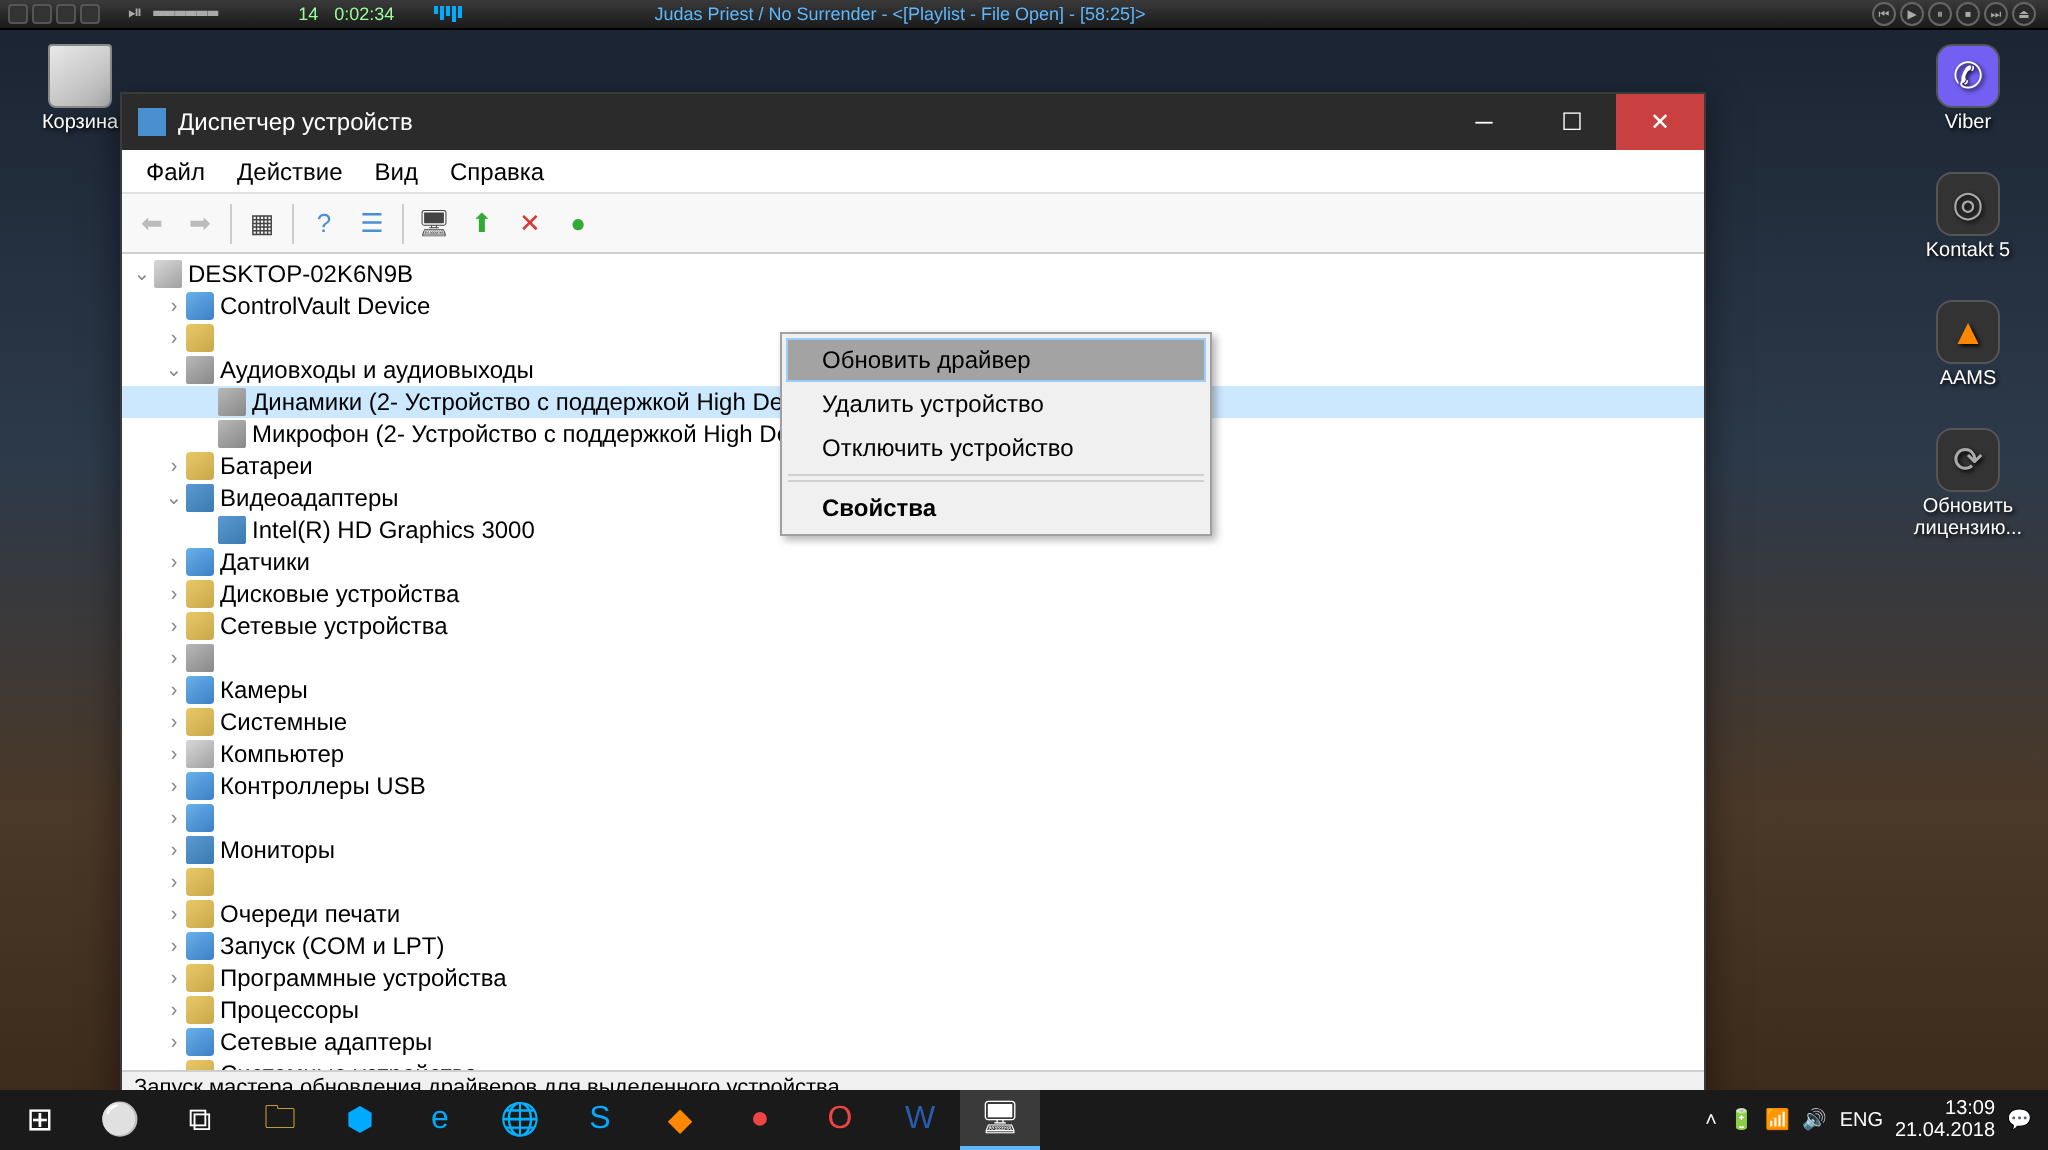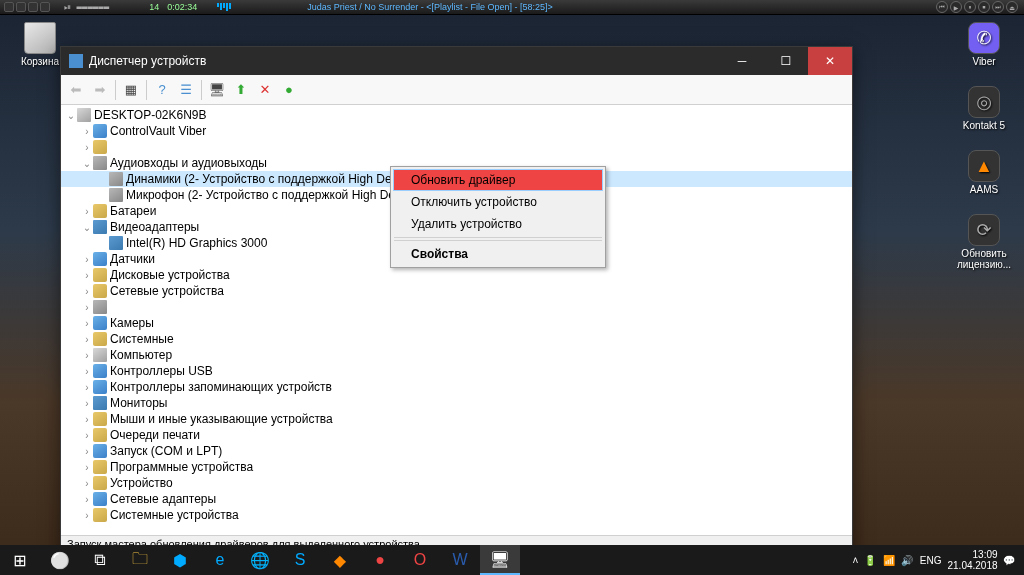--- a/index.html
+++ b/index.html
@@ -2,21 +2,21 @@
 <html><head>
 <meta charset="utf-8">
 <style>
 * { margin: 0; padding: 0; box-sizing: border-box; font-family: 'Segoe UI', Tahoma, sans-serif; }
 body { width: 1024px; height: 575px; background: linear-gradient(to bottom, #1a2332 0%, #2d3a4a 40%, #4a3828 70%, #3a2818 100%); overflow: hidden; position: relative; }
 .winamp { position: absolute; top: 0; left: 0; width: 1024px; height: 15px; background: linear-gradient(to bottom, #3a3a3a, #1a1a1a); display: flex; align-items: center; font-size: 9px; color: #aaa; border-bottom: 1px solid #000; }
 .winamp-btns { display: flex; gap: 2px; padding: 0 4px; }
 .winamp-btn { width: 10px; height: 10px; border: 1px solid #555; border-radius: 2px; background: #333; }
 .winamp-eq { margin-left: 20px; display: flex; gap: 1px; }
 .eq-bar { width: 2px; background: #0af; }
-.winamp-title { margin-left: 76px; color: #5eb8ff; }
+.winamp-title { margin-left: 96px; color: #5eb8ff; }
 .winamp-controls { position: absolute; right: 6px; display: flex; gap: 2px; }
 .winamp-ctrl { width: 12px; height: 12px; border: 1px solid #666; border-radius: 50%; background: #2a2a2a; display: flex; align-items: center; justify-content: center; font-size: 6px; color: #aaa; }
 .desktop-icon { position: absolute; width: 64px; text-align: center; color: #fff; font-size: 10px; text-shadow: 1px 1px 2px #000; }
 .desktop-icon .ic { width: 32px; height: 32px; margin: 0 auto 2px; }
 .trash-ic { background: linear-gradient(145deg, #e8e8e8, #b0b0b0); border-radius: 2px 2px 4px 4px; border: 1px solid #888; }
 .app-ic { background: #333; border-radius: 8px; border: 1px solid #555; display: flex; align-items: center; justify-content: center; font-size: 18px; color: #aaa; }
 .window { position: absolute; top: 46px; left: 60px; width: 793px; height: 510px; background: #86efac; border: 1px solid #3a3a3a; display: flex; flex-direction: column; box-shadow: 0 4px 16px rgba(0,0,0,0.5); }
 .titlebar { height: 28px; background: #2b2b2b; display: flex; align-items: center; color: #fff; font-size: 12px; padding-left: 8px; }
 .titlebar .ti { width: 14px; height: 14px; margin-right: 6px; background: #4a90d0; }
 .win-btns { margin-left: auto; display: flex; }
@@ -32,21 +32,21 @@
 .tn .tw { display: inline-block; text-align: center; font-size: 10px; color: #888; width: 12px; }
 .tn .ni { width: 14px; height: 14px; margin-right: 3px; flex-shrink: 0; }
 .tn.selected { background: #cce8ff; }
 .ic-pc { background: linear-gradient(145deg, #d8d8d8, #a0a0a0); border-radius: 1px; }
 .ic-dev { background: linear-gradient(145deg, #6ab0e8, #3a80c8); border-radius: 2px; }
 .ic-snd { background: linear-gradient(145deg, #b8b8b8, #888); border-radius: 1px; }
 .ic-disp { background: linear-gradient(145deg, #5a9ad0, #3a7ab0); border-radius: 1px; }
 .ic-gen { background: linear-gradient(145deg, #e8c868, #c8a848); border-radius: 2px; }
 .ctx-menu { position: absolute; top: 166px; left: 390px; width: 216px; background: #f0f0f0; border: 1px solid #a0a0a0; box-shadow: 2px 2px 4px rgba(0,0,0,0.3); font-size: 12px; padding: 2px; }
 .ctx-item { padding: 4px 18px; }
-.ctx-item.hl { background: #ef4444; border: 1px solid #99ceff; padding: 3px 17px; }
+.ctx-item.hl { background: #a3a3a3; border: 1px solid #99ceff; padding: 3px 17px; }
 .ctx-sep { height: 1px; background: #d0d0d0; margin: 2px 1px; }
 .statusbar { height: 20px; border-top: 1px solid #d0d0d0; background: #f0f0f0; font-size: 11px; padding: 2px 6px; }
 .taskbar { position: absolute; bottom: 0; left: 0; width: 1024px; height: 30px; background: #1a1a1a; display: flex; align-items: center; }
 .tb-item { width: 40px; height: 30px; display: flex; align-items: center; justify-content: center; font-size: 16px; color: #fff; }
 .tb-item.active { background: #3a3a3a; border-bottom: 2px solid #5eb8ff; }
 .systray { margin-left: auto; display: flex; align-items: center; color: #fff; font-size: 10px; padding-right: 8px; gap: 6px; }
 .clock { text-align: right; line-height: 1.1; }
 </style>
 </head>
 <body>
@@ -97,20 +97,26 @@
 
 <div class="window">
   <div class="titlebar">
     <div class="ti"></div>
     <span>Диспетчер устройств</span>
     <div class="win-btns">
       <div class="win-btn">─</div>
       <div class="win-btn">☐</div>
       <div class="win-btn win-close">✕</div>
     </div>
+  </div>
+  <div class="menubar">
+    <div class="menu-item">Файл</div>
+    <div class="menu-item">Действие</div>
+    <div class="menu-item">Вид</div>
+    <div class="menu-item">Справка</div>
   </div>
   <div class="toolbar">
     <div class="tb-btn" style="color:#bbb">⬅</div>
     <div class="tb-btn" style="color:#bbb">➡</div>
     <div class="tb-sep"></div>
     <div class="tb-btn">▦</div>
     <div class="tb-sep"></div>
     <div class="tb-btn" style="color:#4a90d0">?</div>
     <div class="tb-btn" style="color:#4a90d0">☰</div>
     <div class="tb-sep"></div>
@@ -122,21 +128,21 @@
 
   <div class="tree">
     <div class="tn" style="padding-left:4px">
         <span class="tw">⌄</span>
         <div class="ni ic-pc"></div>
         <span>DESKTOP-02K6N9B</span>
       </div>
     <div class="tn" style="padding-left:20px">
         <span class="tw">›</span>
         <div class="ni ic-dev"></div>
-        <span>ControlVault Viber</span>
+        <span>ControlVault Device</span>
       </div>
     <div class="tn" style="padding-left:20px">
         <span class="tw">›</span>
         <div class="ni ic-gen"></div>
       </div>
     <div class="tn" style="padding-left:20px">
         <span class="tw">⌄</span>
         <div class="ni ic-snd"></div>
         <span>Аудиовходы и аудиовыходы</span>
       </div>
@@ -200,71 +206,69 @@
         <span>Компьютер</span>
       </div>
     <div class="tn" style="padding-left:20px">
         <span class="tw">›</span>
         <div class="ni ic-dev"></div>
         <span>Контроллеры USB</span>
       </div>
     <div class="tn" style="padding-left:20px">
         <span class="tw">›</span>
         <div class="ni ic-dev"></div>
-        <span>Контроллеры запоминающих устройств</span>
       </div>
     <div class="tn" style="padding-left:20px">
         <span class="tw">›</span>
         <div class="ni ic-disp"></div>
         <span>Мониторы</span>
       </div>
     <div class="tn" style="padding-left:20px">
         <span class="tw">›</span>
         <div class="ni ic-gen"></div>
-        <span>Мыши и иные указывающие устройства</span>
       </div>
     <div class="tn" style="padding-left:20px">
         <span class="tw">›</span>
         <div class="ni ic-gen"></div>
         <span>Очереди печати</span>
       </div>
     <div class="tn" style="padding-left:20px">
         <span class="tw">›</span>
         <div class="ni ic-dev"></div>
         <span>Запуск (COM и LPT)</span>
       </div>
     <div class="tn" style="padding-left:20px">
         <span class="tw">›</span>
         <div class="ni ic-gen"></div>
         <span>Программные устройства</span>
       </div>
     <div class="tn" style="padding-left:20px">
         <span class="tw">›</span>
         <div class="ni ic-gen"></div>
-        <span>Устройство</span>
+        <span>Процессоры</span>
       </div>
     <div class="tn" style="padding-left:20px">
         <span class="tw">›</span>
         <div class="ni ic-dev"></div>
         <span>Сетевые адаптеры</span>
       </div>
     <div class="tn" style="padding-left:20px">
         <span class="tw">›</span>
         <div class="ni ic-gen"></div>
         <span>Системные устройства</span>
       </div>
 
   </div>
   <div class="statusbar">Запуск мастера обновления драйверов для выделенного устройства.</div>
 </div>
 
 <div class="ctx-menu">
   <div class="ctx-item hl">Обновить драйвер</div>
+  <div class="ctx-item">Удалить устройство</div>
   <div class="ctx-item">Отключить устройство</div>
-  <div class="ctx-item">Удалить устройство</div>
   <div class="ctx-sep"></div>
   <div class="ctx-sep"></div>
   <div class="ctx-item" style="font-weight:bold">Свойства</div>
 </div>
 
 <div class="taskbar">
   <div class="tb-item">⊞</div>
   <div class="tb-item">⚪</div>
   <div class="tb-item">⧉</div>
   <div class="tb-item" style="color:#f0c040">🗀</div>

